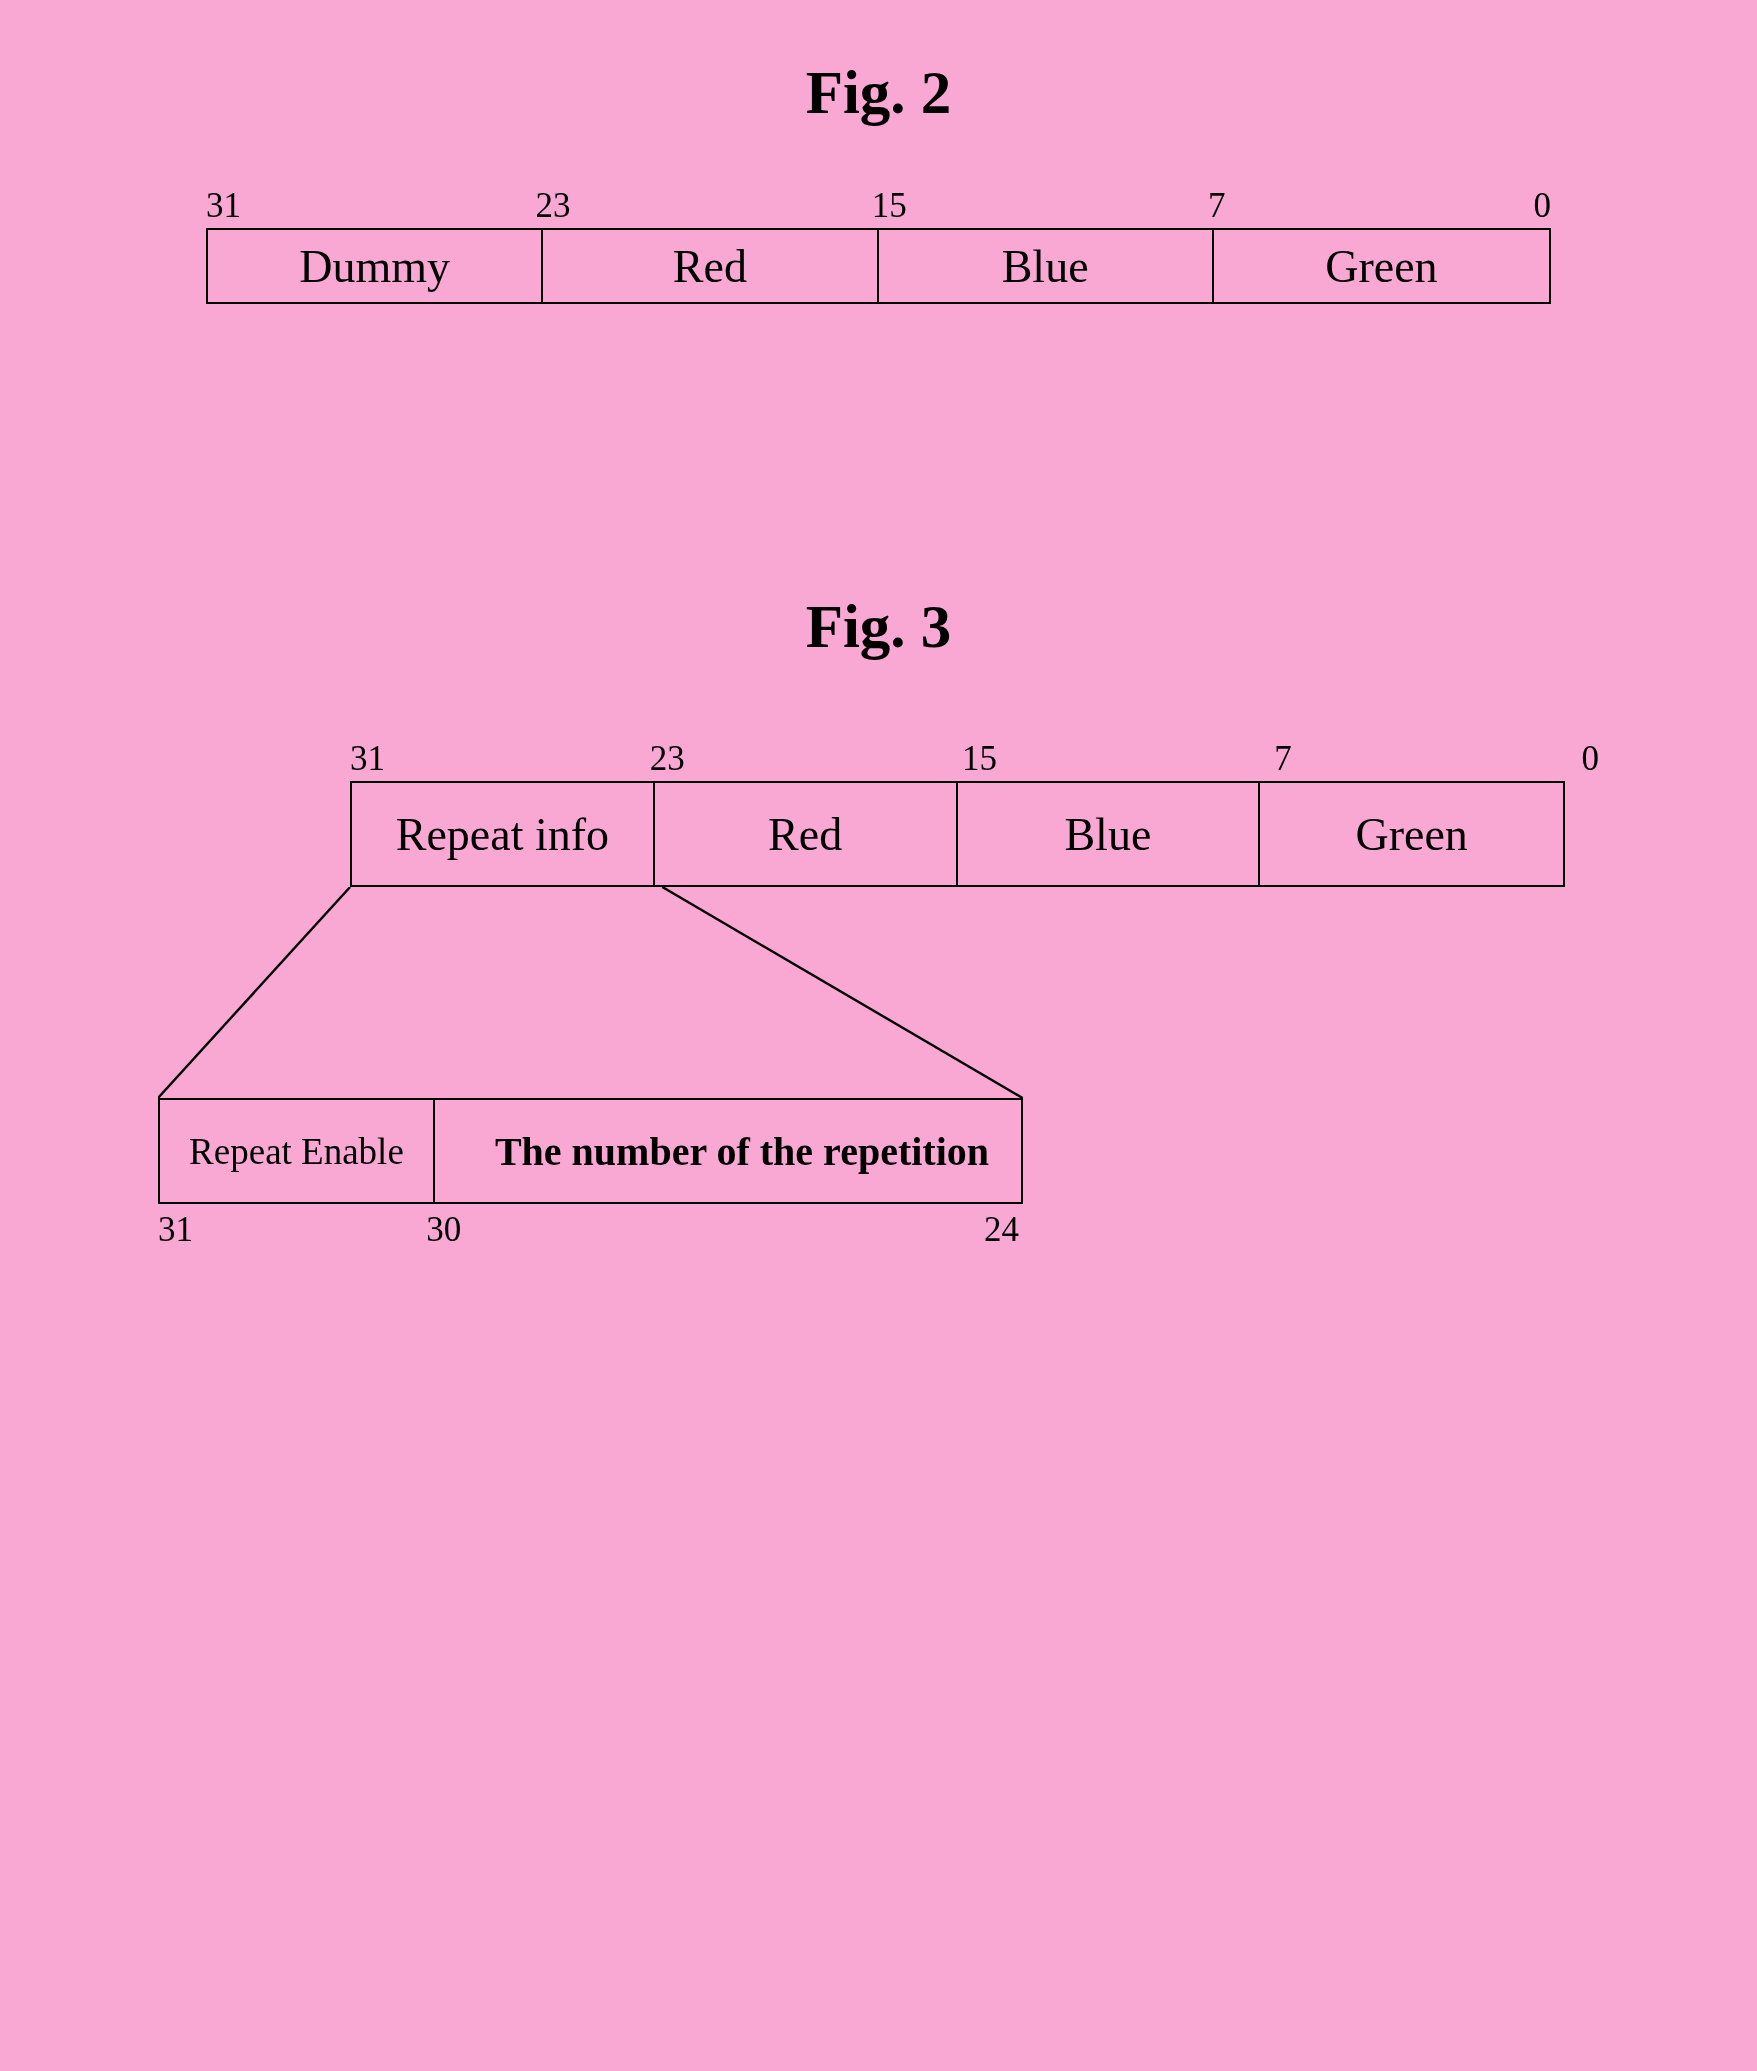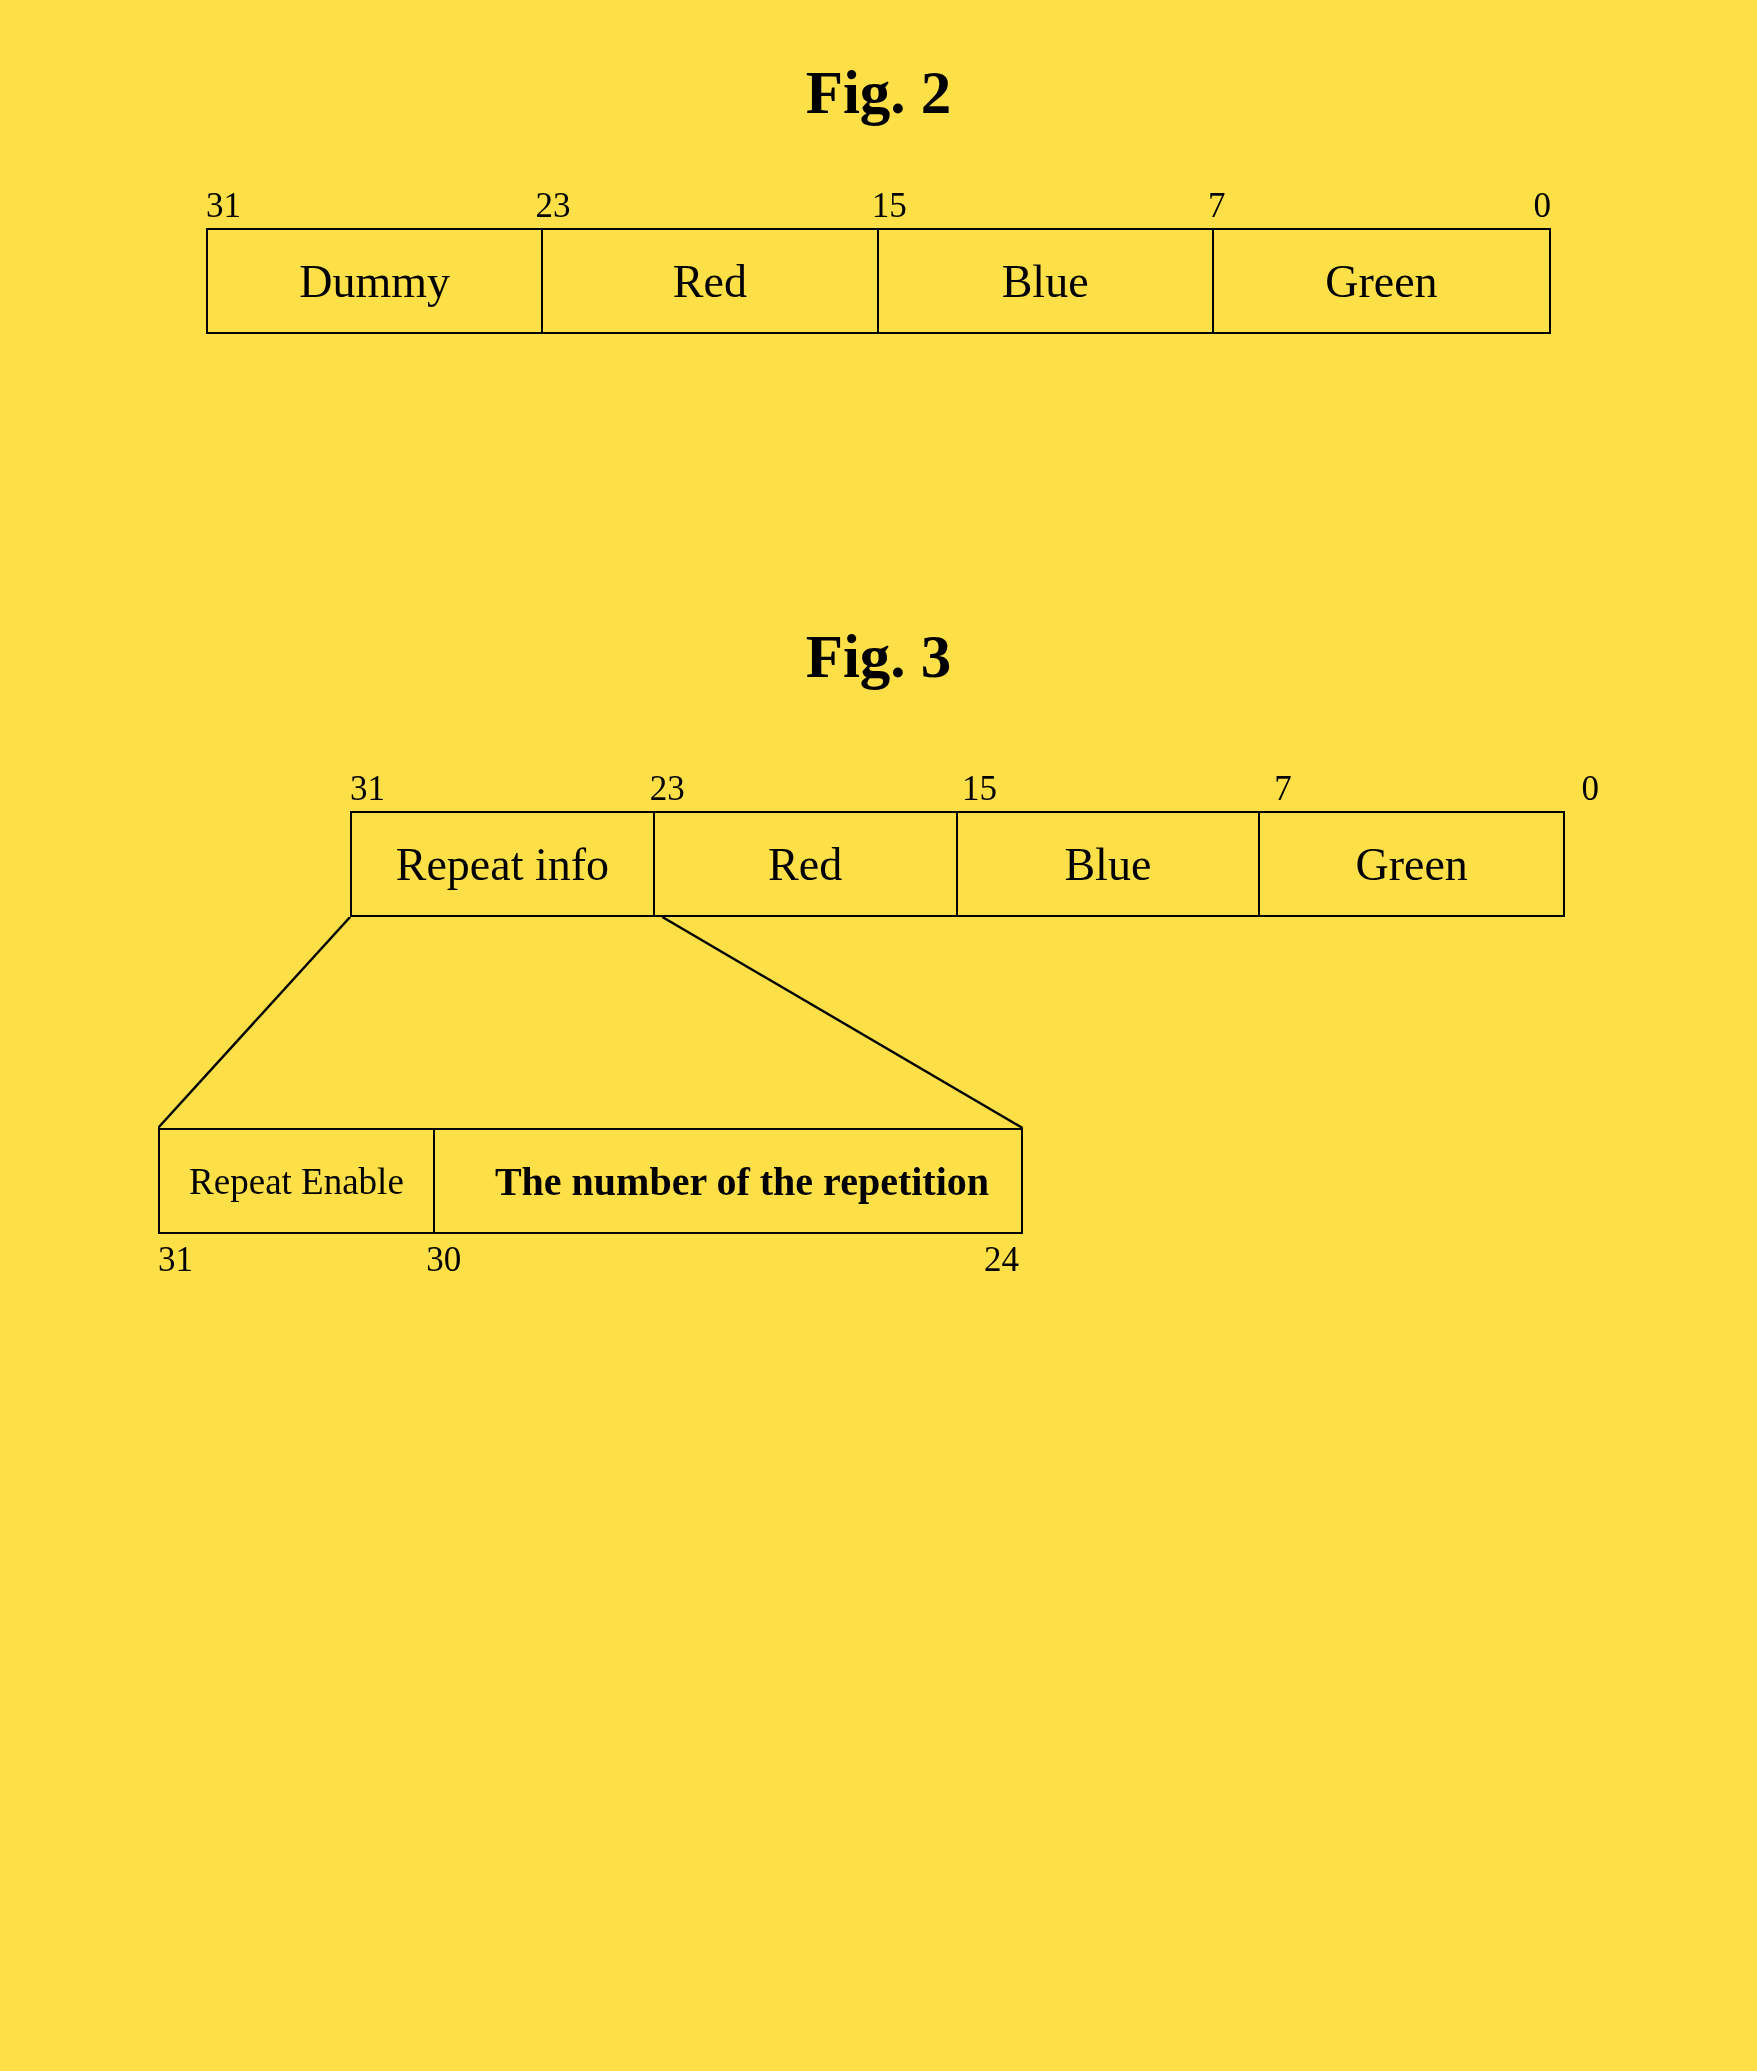--- a/index.html
+++ b/index.html
@@ -7,21 +7,21 @@
       background: #ffffff;
       font-family: 'Times New Roman', Times, serif;
       width: 1757px;
       min-height: 2071px;
       position: relative;
     }
 
     .page {
       width: 1757px;
       min-height: 2071px;
-      background: #fde047;
+      background: #f9a8d4;
       position: relative;
       padding: 58px 83px;
     }
 
     
     .fig-title {
       text-align: center;
       font-size: 61px;
       font-weight: bold;
       font-family: 'Times New Roman', Times, serif;
@@ -42,21 +42,21 @@
 
     .bit-label {
       position: absolute;
       font-size: 35px;
       font-family: 'Times New Roman', Times, serif;
     }
 
     .register-row {
       display: flex;
       border: 2.9px solid #000;
-      height: 106px;
+      height: 76px;
     }
 
     .register-cell {
       display: flex;
       align-items: center;
       justify-content: center;
       font-size: 46px;
       font-family: 'Times New Roman', Times, serif;
       border-right: 2.9px solid #000;
     }

